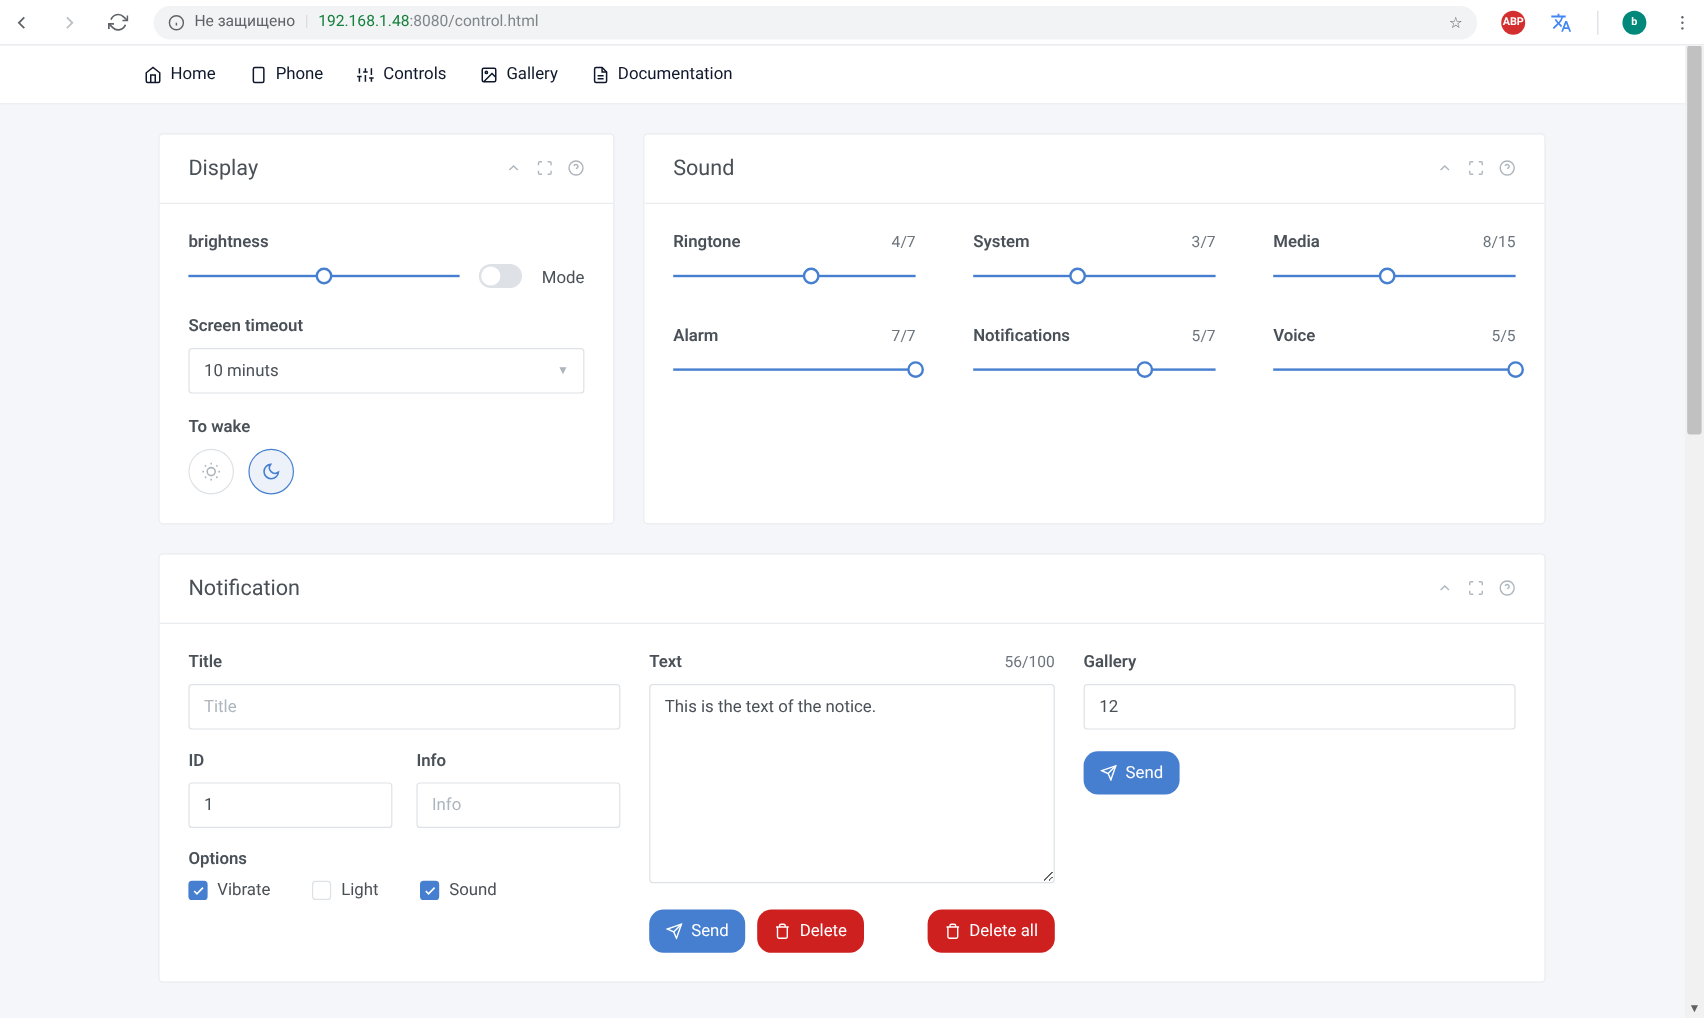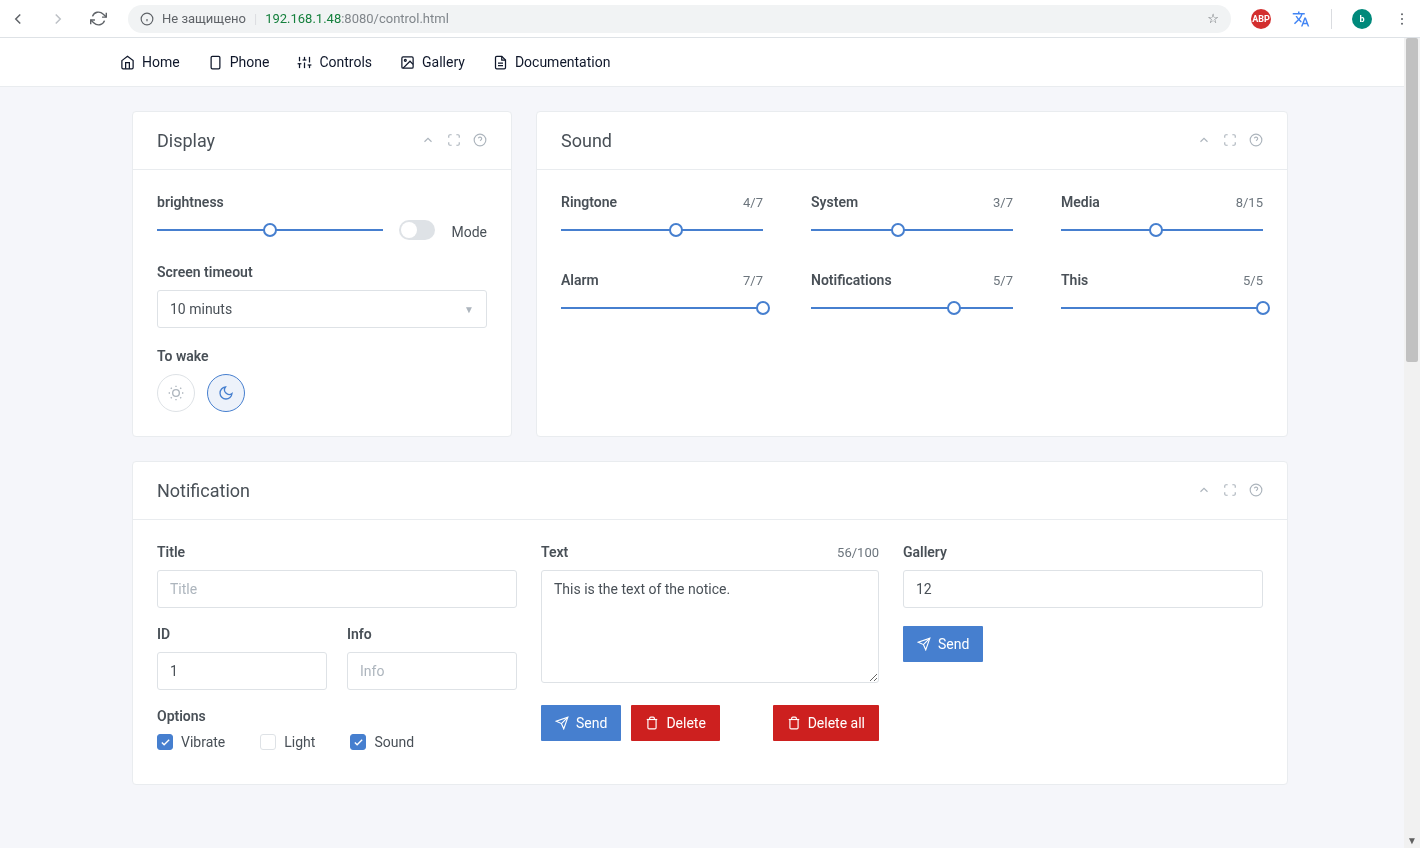--- a/index.html
+++ b/index.html
@@ -39,29 +39,29 @@
 .toggle::after{content:"";position:absolute;width:16px;height:16px;background:#fff;border-radius:50%;top:2px;left:2px}
 .mode-label{font-size:14px;color:#495057}
 .select{width:100%;height:38px;border:1px solid #dee2e6;border-radius:3px;padding:0 12px;display:flex;align-items:center;justify-content:space-between;font-size:14px;color:#495057;cursor:pointer;margin-bottom:20px}
 .wake-buttons{display:flex;gap:12px}
 .wake-btn{width:38px;height:38px;border-radius:50%;border:1px solid #dee2e6;display:flex;align-items:center;justify-content:center;cursor:pointer;color:#adb5bd}
 .wake-btn.active{border-color:#467fcf;color:#467fcf;background:#edf2fa}
 .sound-grid{display:grid;grid-template-columns:1fr 1fr 1fr;gap:0 48px}
 .sound-item{margin-bottom:8px}
 .input{width:100%;height:38px;border:1px solid #dee2e6;border-radius:3px;padding:0 12px;font-size:14px;color:#495057}
 .input::placeholder{color:#adb5bd}
-textarea.input{height:113px;padding:10px 12px;resize:both}
+textarea.input{height:166px;padding:10px 12px;resize:both}
 .form-group{margin-bottom:18px}
 .form-row{display:flex;gap:20px}
 .form-row .form-group{flex:1}
 .checkbox-row{display:flex;gap:35px;align-items:center}
 .checkbox-item{display:flex;align-items:center;gap:8px;font-size:14px;color:#495057;cursor:pointer}
 .checkbox{width:16px;height:16px;border:1px solid #dee2e6;border-radius:3px;display:flex;align-items:center;justify-content:center}
 .checkbox.checked{background:#467fcf;border-color:#467fcf;color:#fff}
-.btn{height:36px;padding:0 14px;border:none;border-radius:1px;font-size:14px;display:inline-flex;align-items:center;gap:7px;cursor:pointer;color:#fff}
+.btn{height:36px;padding:0 14px;border:none;border-radius:12px;font-size:14px;display:inline-flex;align-items:center;gap:7px;cursor:pointer;color:#fff}
 .btn-primary{background:#467fcf}
 .btn-danger{background:#cd201f}
 .btn-row{display:flex;gap:10px;margin-top:16px}
 .btn-row .spacer{flex:1}
 .notif-cols{display:flex;gap:24px}
 .notif-col1{flex:0 0 360px}
 .notif-col2{flex:1}
 .notif-col3{flex:0 0 360px}
 .scroll-track{position:fixed;right:0;top:38px;bottom:0;width:16px;background:#f1f1f1}
 .scroll-thumb{position:absolute;left:2px;right:2px;top:0;height:40%;background:#c1c1c1;border-radius:2px}
@@ -293,21 +293,21 @@
                 <label class="form-label" style="margin-bottom:0">Notifications</label>
                 <span class="val">5/7</span>
               </div>
               <div class="slider-wrap">
                 <div class="slider-track"></div>
                 <div class="slider-thumb" style="left:71%"></div>
               </div>
             </div>
             <div class="sound-item">
               <div class="form-label-row">
-                <label class="form-label" style="margin-bottom:0">This</label>
+                <label class="form-label" style="margin-bottom:0">Voice</label>
                 <span class="val">5/5</span>
               </div>
               <div class="slider-wrap">
                 <div class="slider-track"></div>
                 <div class="slider-thumb" style="left:100%"></div>
               </div>
             </div>
           </div>
       </div>
     </div>

